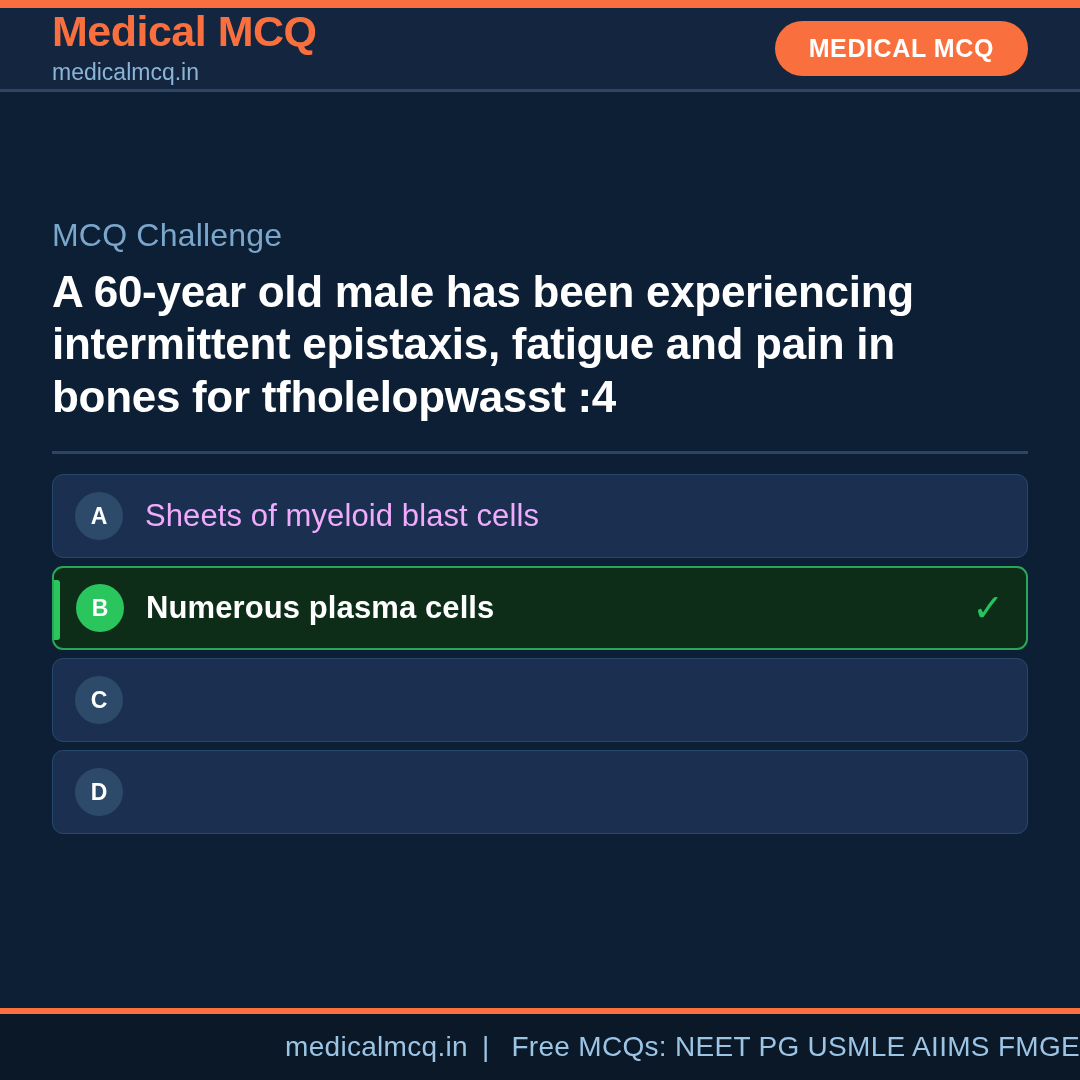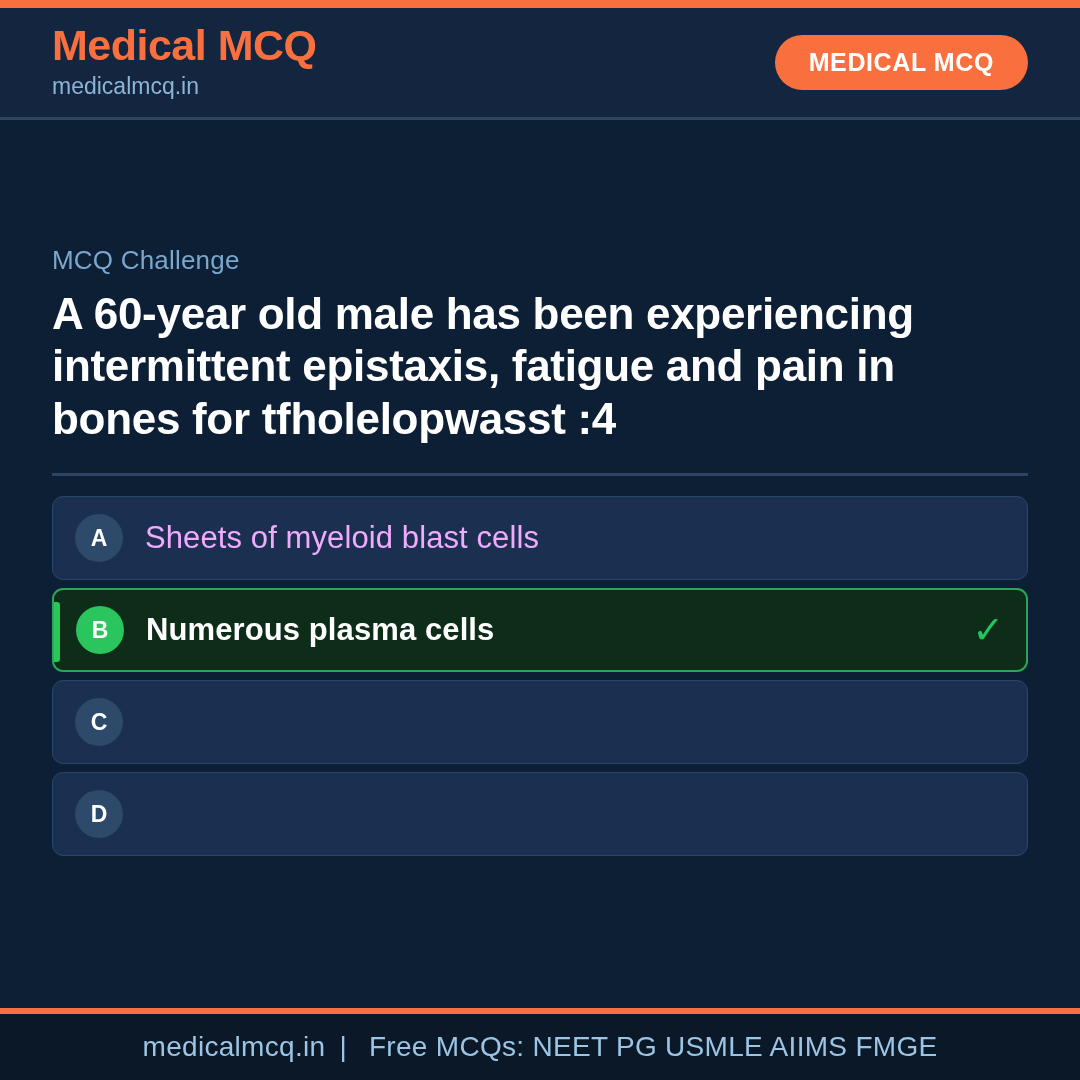--- a/index.html
+++ b/index.html
@@ -22,21 +22,21 @@
   
   .top-rule {
     height:8px;
     background:#f9703e;
     flex:0 0 auto;
   }
 
   
   .header {
     flex:0 0 auto;
-    height:112px;
+    height:84px;
     background:#14263f;
     border-bottom:3px solid #2e4663;
     display:flex;
     align-items:center;
     justify-content:space-between;
     padding:0 52px;
   }
   .brand { display:flex; flex-direction:column; justify-content:center; }
   .brand-title {
     color:#f9703e;
@@ -65,21 +65,21 @@
   
   .main {
     flex:1 1 auto;
     padding:0 52px;
     display:flex;
     flex-direction:column;
   }
 
   .kicker {
     color:#7ba7cc;
-    font-size:26px;
+    font-size:32px;
     margin-top:125px;
     margin-bottom:12px;
     letter-spacing:0.2px;
   }
 
   .question {
     color:#ffffff;
     font-size:44px;
     font-weight:bold;
     line-height:1.19;
@@ -154,21 +154,21 @@
   .option.correct .accent { display:block; }
 
   
   .footer {
     flex:0 0 auto;
     height:72px;
     background:#0a1828;
     border-top:6px solid #f9703e;
     display:flex;
     align-items:center;
-    justify-content:center;
+    justify-content:flex-end;
   }
   .footer-text {
     color:#9cc4e4;
     font-size:28px;
     letter-spacing:0.3px;
     white-space:nowrap;
   }
   .footer-sep { color:#9cc4e4; padding:0 14px; }
   .footer-exam { padding-left:8px; }
 </style>

